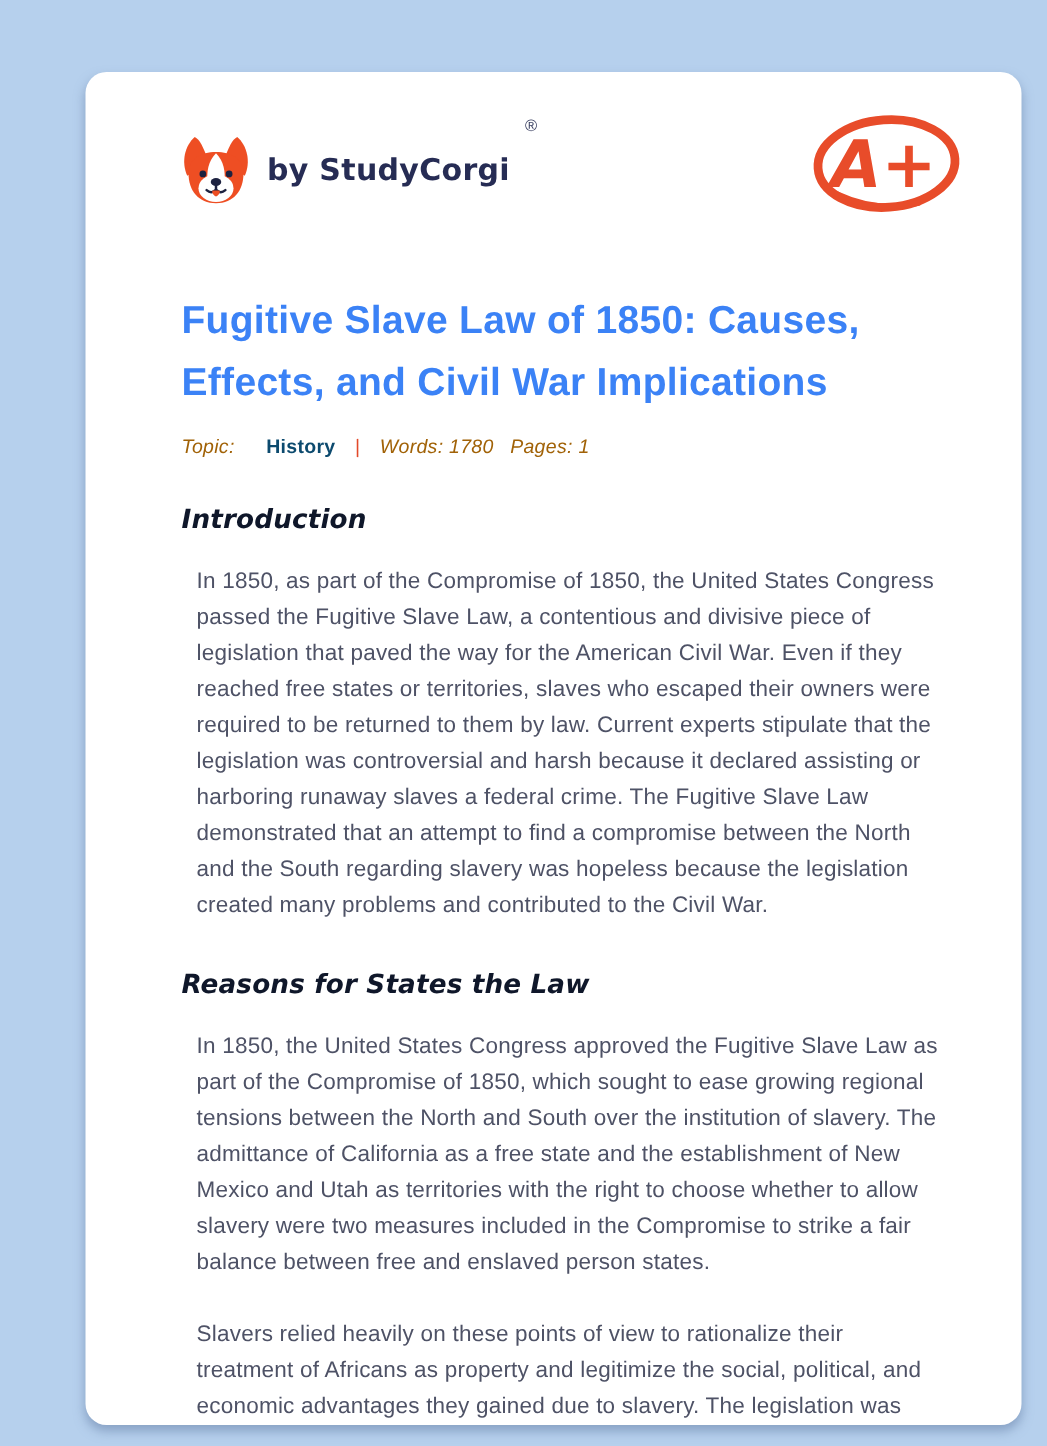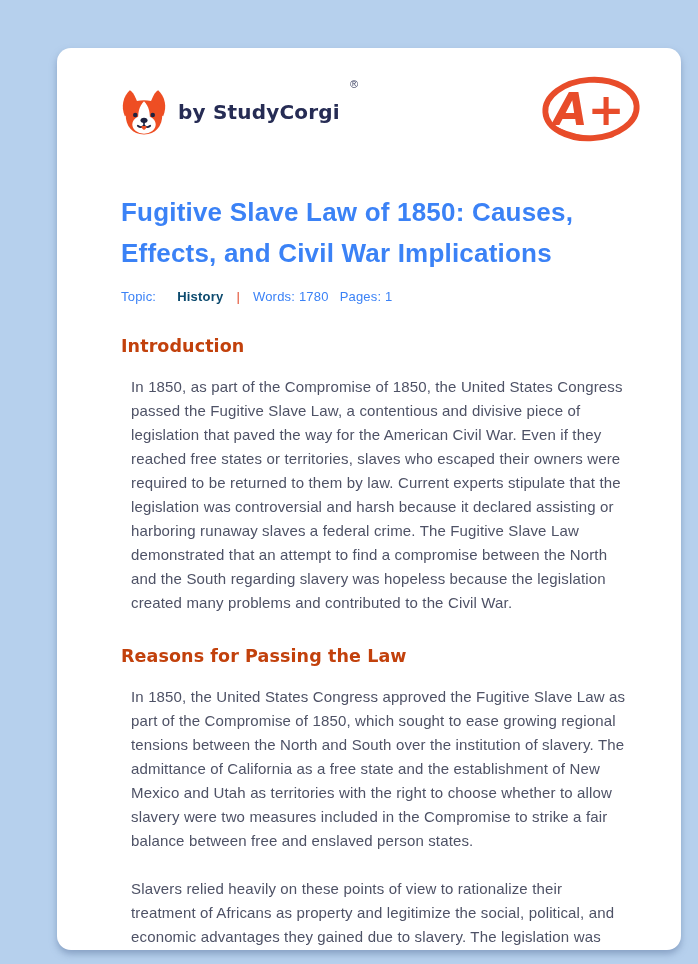--- a/index.html
+++ b/index.html
@@ -58,41 +58,42 @@
     color: #3b82f6;
   }
   .meta-row {
     display: flex;
     align-items: center;
     font-size: 13px;
     letter-spacing: 0.2px;
     color: #8e92a4;
     margin-bottom: 32px;
   }
-  .meta-label { color: #3b82f6; }
+  .meta-label { color: #a16207; font-style: italic; }
   .topic-link {
     color: #0c4a6e;
     font-weight: 700;
     text-decoration: none;
     margin-left: 21px;
     cursor: pointer;
   }
   .meta-divider {
     color: #e2492a;
     margin: 0 13px;
     font-size: 13px;
   }
   .meta-words { margin-right: 11px; }
   h2.section-heading {
     font-family: "DejaVu Sans", sans-serif;
     font-weight: 700;
     font-size: 17.5px;
     letter-spacing: 0.1px;
-    color: #c2410c;
+    color: #0f172a;
     margin: 0 0 19px 0;
+    font-style: italic;
   }
   h2.second { margin-top: 31px; }
   p.body-paragraph {
     font-size: 15px;
     line-height: 24px;
     letter-spacing: 0.15px;
     color: #4e5266;
     margin: 0 0 24px 10px;
   }
 </style>
@@ -138,18 +139,18 @@
       <span class="meta-label">Topic:</span>
       <a class="topic-link">History</a>
       <span class="meta-divider">|</span>
       <span class="meta-label meta-words">Words: 1780</span>
       <span class="meta-label">Pages: 1</span>
     </div>
 
     <h2 class="section-heading">Introduction</h2>
     <p class="body-paragraph">In 1850, as part of the Compromise of 1850, the United States Congress passed the Fugitive Slave Law, a contentious and divisive piece of legislation that paved the way for the American Civil War. Even if they reached free states or territories, slaves who escaped their owners were required to be returned to them by law. Current experts stipulate that the legislation was controversial and harsh because it declared assisting or harboring runaway slaves a federal crime. The Fugitive Slave Law demonstrated that an attempt to find a compromise between the North and the South regarding slavery was hopeless because the legislation created many problems and contributed to the Civil War.</p>
 
-    <h2 class="section-heading second">Reasons for Passing the Law</h2>
+    <h2 class="section-heading second">Reasons for States the Law</h2>
     <p class="body-paragraph">In 1850, the United States Congress approved the Fugitive Slave Law as part of the Compromise of 1850, which sought to ease growing regional tensions between the North and South over the institution of slavery. The admittance of California as a free state and the establishment of New Mexico and Utah as territories with the right to choose whether to allow slavery were two measures included in the Compromise to strike a fair balance between free and enslaved person states.</p>
     <p class="body-paragraph">Slavers relied heavily on these points of view to rationalize their treatment of Africans as property and legitimize the social, political, and economic advantages they gained due to slavery. The legislation was formulated to enhance the federal government's capacity to compel the</p>
 
   </div>
 </div>
 
 </body></html>

